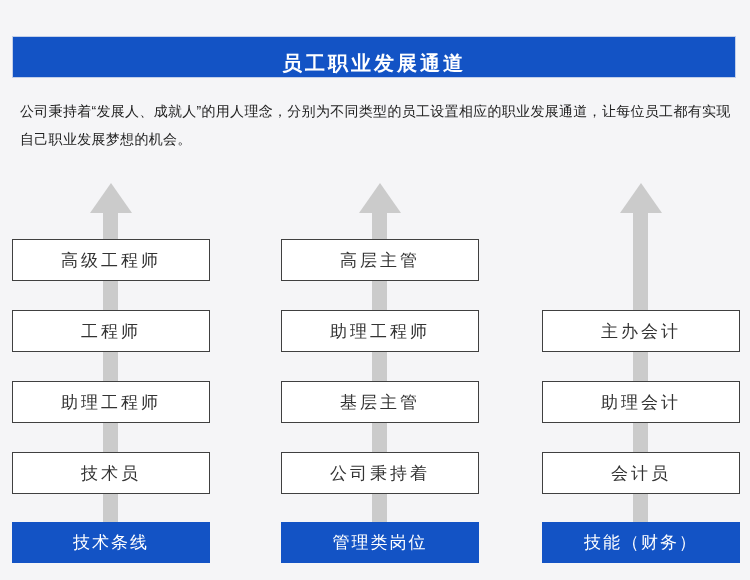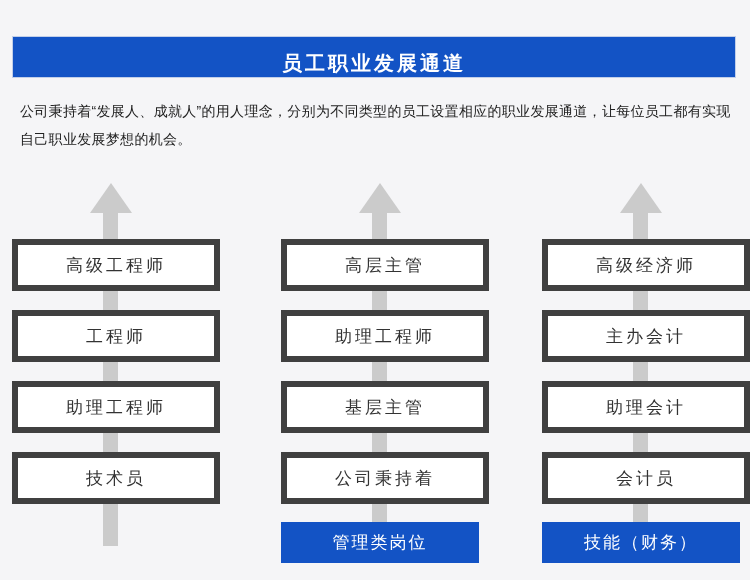--- a/index.html
+++ b/index.html
@@ -79,21 +79,21 @@
     background: #cbcbcb;
   }
 
   
   .level {
     position: absolute;
     left: 0;
     width: 196px;
     height: 40px;
     background: #ffffff;
-    border: 6px solid #404040;
+    border: 1px solid #404040;
     color: #333333;
     font-size: 17px;
     letter-spacing: 3px;
     display: flex;
     align-items: center;
     justify-content: center;
     z-index: 1;
   }
   .r1 { top: 59px; }
   .r2 { top: 130px; }
@@ -133,39 +133,39 @@
 
   <div class="col col-1">
     <div class="arrow">
       <div class="arrow-head"></div>
       <div class="arrow-stem"></div>
     </div>
     <div class="level r1">高级工程师</div>
     <div class="level r2">工程师</div>
     <div class="level r3">助理工程师</div>
     <div class="level r4">技术员</div>
+    <div class="track-label">技术条线</div>
   </div>
 
   <div class="col col-2">
     <div class="arrow">
       <div class="arrow-head"></div>
       <div class="arrow-stem"></div>
     </div>
     <div class="level r1">高层主管</div>
     <div class="level r2">助理工程师</div>
     <div class="level r3">基层主管</div>
     <div class="level r4">公司秉持着</div>
     <div class="track-label">管理类岗位</div>
   </div>
 
   <div class="col col-3">
     <div class="arrow">
       <div class="arrow-head"></div>
       <div class="arrow-stem"></div>
     </div>
-    <div class="level r1">高级经济师</div>
     <div class="level r2">主办会计</div>
     <div class="level r3">助理会计</div>
     <div class="level r4">会计员</div>
     <div class="track-label">技能（财务）</div>
   </div>
 
 </div>
 
 </body></html>

